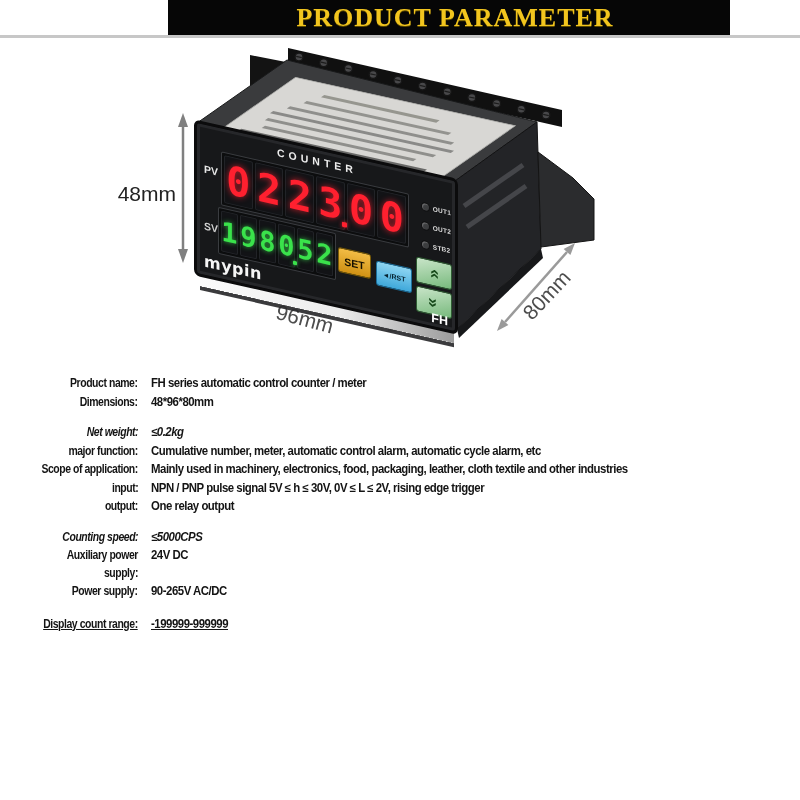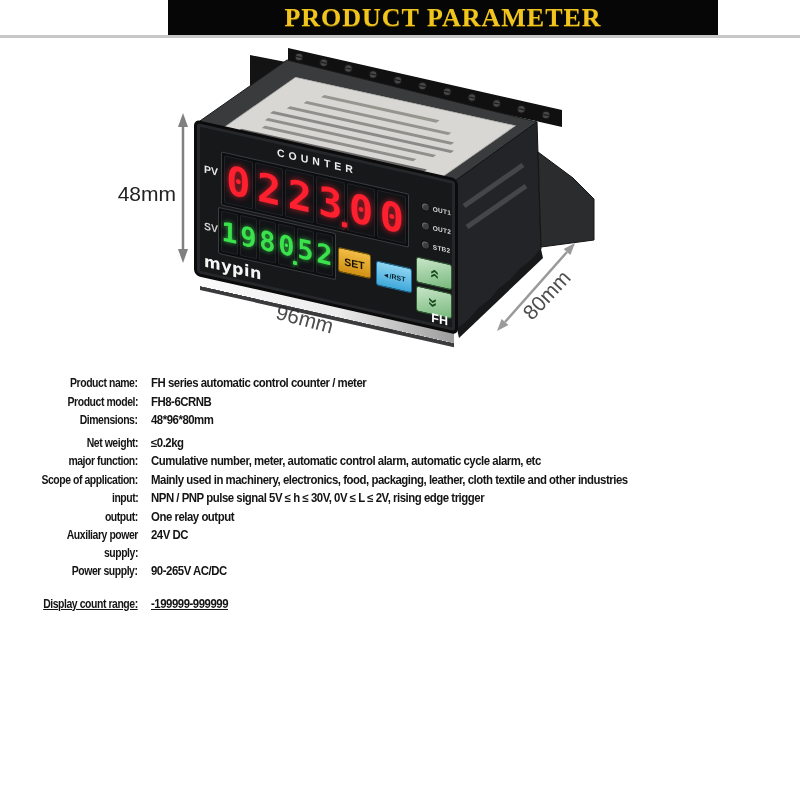--- a/index.html
+++ b/index.html
@@ -1,21 +1,21 @@
 <!DOCTYPE html>
 <html><head>
 <meta charset="utf-8">
 <style>
   html,body{margin:0;padding:0;}
   body{width:800px;height:800px;background:#fff;font-family:"Liberation Sans",sans-serif;}
   #page{position:relative;width:800px;height:800px;background:#ffffff;overflow:hidden;}
 
   
   .banner{position:absolute;left:168px;top:0;width:550px;height:35px;background:#060606;
-          display:flex;align-items:center;justify-content:center;}
+          display:flex;align-items:center;justify-content:center;padding-left:12px;}
   .banner-title{color:#f2c51e;font-family:"Liberation Serif",serif;font-weight:bold;
                 font-size:26px;letter-spacing:1px;text-shadow:0 1px 0 #5c4a00;}
   .banner-underline{position:absolute;left:0;top:35px;width:800px;height:3px;background:#c7c7c7;}
 
   
   #scene{position:absolute;left:0;top:0;width:800px;height:370px;}
   svg text{font-family:"Liberation Sans",sans-serif;}
 
   
   .front-panel{position:absolute;left:197px;top:123px;width:258px;height:150px;
@@ -64,21 +64,21 @@
   .btn-down{left:219px;top:113px;width:36px;height:26px;}
   .btn-green{background:linear-gradient(160deg,#c9e5c9,#77b97c);border:1px solid #2f5c33;}
   .chev{font-weight:bold;font-size:17px;color:#174a1b;line-height:1;}
   .btn-up .chev{transform:rotate(-90deg);}
   .btn-down .chev{transform:rotate(90deg);}
 
   
   .specs{position:absolute;left:20px;top:375px;width:775px;color:#141414;}
   .spec-row{display:flex;align-items:flex-start;line-height:17.5px;margin-bottom:1px;
             font-size:12px;font-weight:bold;letter-spacing:-0.5px;}
-  .spec-row.g1{margin-top:5px;}
+  .spec-row.g1{margin-top:13px;font-style:italic;}
   .spec-row.g2{margin-top:15px;text-decoration:underline;}
   .spec-label{width:118px;flex-shrink:0;display:flex;justify-content:flex-end;}
   .spec-label span{white-space:pre-line;text-align:right;transform:scaleX(.87);transform-origin:100% 50%;}
   .spec-value{margin-left:13px;white-space:nowrap;transform:scaleX(.95);transform-origin:0 50%;}
   .spec-row.multiline .spec-value{align-self:flex-end;}
 </style>
 </head>
 <body>
 
 <div id="page">
@@ -211,26 +211,20 @@
 
   <div class="specs">
       <div class="spec-row">
         <div class="spec-label">
           <span>Product name:</span>
         </div>
         <div class="spec-value">FH series automatic control counter / meter</div>
       </div>
       <div class="spec-row">
         <div class="spec-label">
-          <span>Product model:</span>
-        </div>
-        <div class="spec-value">FH8-6CRNB</div>
-      </div>
-      <div class="spec-row">
-        <div class="spec-label">
           <span>Dimensions:</span>
         </div>
         <div class="spec-value">48*96*80mm</div>
       </div>
       <div class="spec-row g1">
         <div class="spec-label">
           <span>Net weight:</span>
         </div>
         <div class="spec-value">≤0.2kg</div>
       </div>
@@ -250,20 +244,26 @@
         <div class="spec-label">
           <span>input:</span>
         </div>
         <div class="spec-value">NPN / PNP pulse signal 5V ≤ h ≤ 30V, 0V ≤ L ≤ 2V, rising edge trigger</div>
       </div>
       <div class="spec-row">
         <div class="spec-label">
           <span>output:</span>
         </div>
         <div class="spec-value">One relay output</div>
+      </div>
+      <div class="spec-row g1">
+        <div class="spec-label">
+          <span>Counting speed:</span>
+        </div>
+        <div class="spec-value">≤5000CPS</div>
       </div>
       <div class="spec-row">
         <div class="spec-label">
           <span>Auxiliary power supply:</span>
         </div>
         <div class="spec-value">24V DC</div>
       </div>
       <div class="spec-row">
         <div class="spec-label">
           <span>Power supply:</span>

